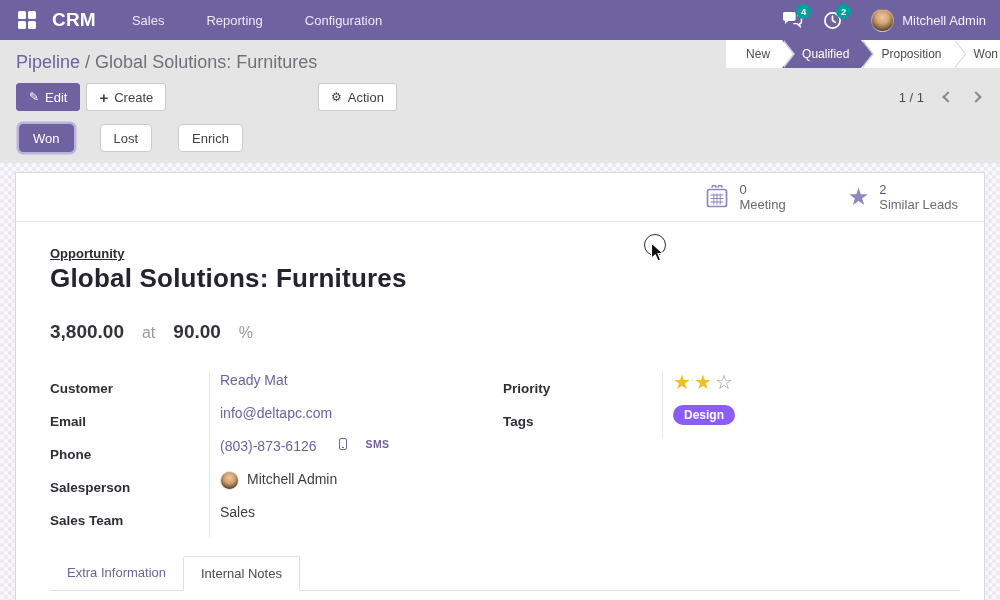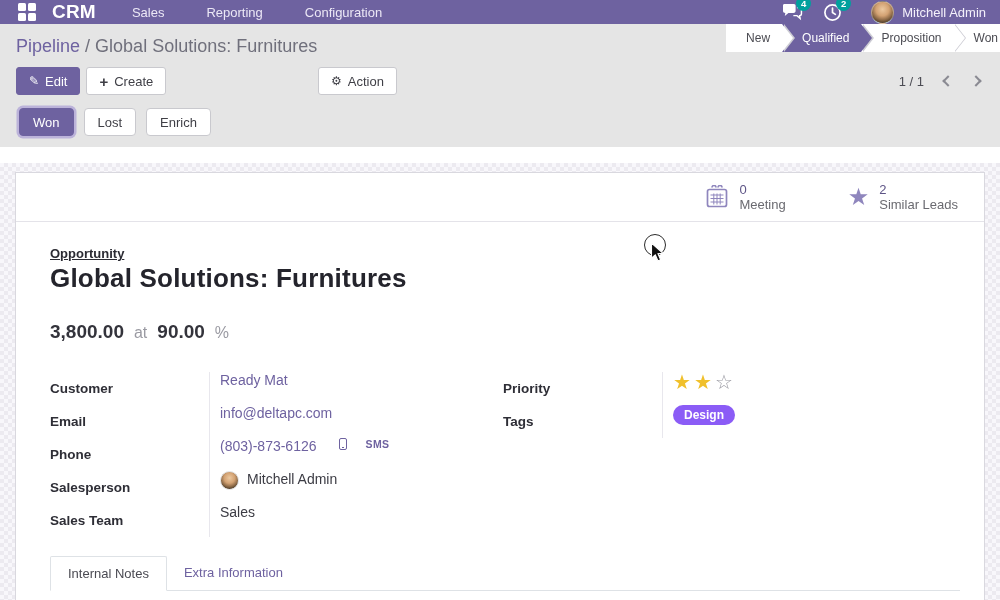--- a/index.html
+++ b/index.html
@@ -1,20 +1,20 @@
 <!DOCTYPE html>
 <html><head>
 <meta charset="utf-8">
 <style>
   * { margin:0; padding:0; box-sizing:border-box; }
   html,body { width:1000px; height:600px; overflow:hidden; font-family:"Liberation Sans", sans-serif; background:#fff; }
   .app { position:relative; width:1000px; height:600px; }
 
   
-  .navbar { height:24px; background:#6e62a0; display:flex; align-items:center; padding:0 14px; color:#fff; }
+  .navbar { height:40px; background:#6e62a0; display:flex; align-items:center; padding:0 14px; color:#fff; }
   .apps-btn { width:26px; height:26px; display:flex; align-items:center; justify-content:center; cursor:pointer; margin-right:12px; }
   .apps-grid { display:grid; grid-template-columns:8px 8px; grid-template-rows:8px 8px; gap:2px; }
   .apps-grid span { background:#fff; border-radius:1.5px; }
   .brand { font-size:19px; font-weight:bold; margin-right:36px; letter-spacing:.2px; }
   .nav-menus { display:flex; gap:42px; font-size:13px; color:#ece8f6; }
   .nav-menus .menu-item { cursor:pointer; padding:11px 0; }
   .nav-right { margin-left:auto; display:flex; align-items:center; gap:10px; }
   .icon-btn { position:relative; width:30px; height:28px; display:flex; align-items:center; justify-content:center; cursor:pointer; }
   .badge { position:absolute; top:-2px; right:-4px; min-width:15px; height:15px; border-radius:8px; background:#00a09d; color:#fff; font-size:9.5px; font-weight:bold; display:flex; align-items:center; justify-content:center; padding:0 3px; }
   .user-block { display:flex; align-items:center; gap:8px; cursor:pointer; margin-left:14px; }
@@ -29,21 +29,21 @@
   .btn { height:28px; display:inline-flex; align-items:center; gap:6px; font-size:13px; padding:0 12px; border-radius:3px; border:1px solid #c9c9ce; background:#fff; color:#3f3f46; cursor:pointer; }
   .btn.primary { background:#6e62a0; border-color:#6e62a0; color:#fff; }
   .btn .glyph { font-size:12px; }
   .action-btn { position:absolute; left:302px; }
   .pager { position:absolute; right:4px; display:flex; align-items:center; gap:20px; }
   .pager-value { font-size:13px; color:#4c4c54; }
   .chev { width:8px; height:8px; border-top:2px solid #8a8a92; border-right:2px solid #8a8a92; display:inline-block; cursor:pointer; }
   .chev.left { transform:rotate(-135deg); }
   .chev.right { transform:rotate(45deg); }
   .status-row { margin-top:13px; height:28px; display:flex; align-items:center; gap:10px; }
-  .sbtn { height:28px; padding:0 13px; font-size:13px; border-radius:4px; border:1px solid #c9c9ce; background:#fff; color:#3f3f46; cursor:pointer; }
+  .sbtn { height:28px; padding:0 13px; font-size:13px; border-radius:4px; border:1px solid #c9c9ce; background:#fff; color:#3f3f46; cursor:pointer;margin-left:16px; }
   .sbtn.active { background:#6e62a0; border-color:#6e62a0; color:#fff; box-shadow:0 0 0 2.5px #bcb3da; margin-left:3px; }
   .stagebar { position:absolute; right:-16px; top:0; display:flex; height:28px; overflow:hidden; align-items:stretch; }
   .stage { position:relative; background:#fff; color:#4b4b52; font-size:12px; line-height:14px; padding:7px 12px 7px 20px; cursor:pointer; white-space:nowrap; }
   .stage::before, .stage::after { content:""; position:absolute; top:0; left:100%; width:0; height:0; border-top:14px solid transparent; border-bottom:14px solid transparent; }
   .stage::after { border-left:11px solid #fff; z-index:2; }
   .stage::before { border-left:11px solid #cdccd4; margin-left:1.5px; z-index:1; }
   .stage.active { background:#6e62a0; color:#fff; font-weight:normal; }
   .stage.active::after { border-left-color:#6e62a0; }
   .stage.last { padding-right:18px; }
   .stage.last::before, .stage.last::after { display:none; }
@@ -56,21 +56,21 @@
   .stat-btn + .stat-btn { margin-left:30px; }
   .stat-txt { display:flex; flex-direction:column; line-height:15px; font-size:13px; }
   .stat-count { color:#5d5486; }
   .stat-label { color:#6a6a70; }
   .star-glyph { font-size:24px; color:#8f86bd; line-height:22px; }
 
   
   .sheet-body { padding:24px 24px 0 34px; }
   .opp-type { font-size:13px; font-weight:bold; color:#2b2b33;text-decoration:underline; }
   .opp-title { font-size:26px; font-weight:bold; color:#24242c; margin-top:2px; letter-spacing:.2px; }
-  .amount-row { margin-top:27px; display:flex; align-items:baseline; gap:10px; }
+  .amount-row { margin-top:27px; display:flex; align-items:baseline; gap:18px; }
   .amount { font-size:19px; font-weight:bold; color:#33333b; }
   .at-label, .pct-sign { font-size:16px; color:#9a9aa2; }
   .probability { font-size:19px; font-weight:bold; color:#33333b; }
 
   .field-cols { margin-top:29px; display:grid; grid-template-columns:453px 1fr; }
   .fgroup { display:flex; flex-direction:column; }
   .frow { display:grid; grid-template-columns:159px 1fr; min-height:33px; align-items:center; }
   .flabel { font-size:13.5px; font-weight:bold; color:#2e2e36; }
   .fvalue { font-size:14px; color:#3c3c44; border-left:1px solid #e8e7ed; align-self:stretch; display:flex; align-items:flex-start; padding-left:10px; gap:8px; }
   .fvalue a, .link { color:#6e62a0; text-decoration:none; cursor:pointer; }
@@ -263,22 +263,22 @@
           <div class="frow">
             <span class="flabel">Tags</span>
             <span class="fvalue">
                 <span class="tag-pill">Design</span>
               </span>
           </div>
         </div>
       </div>
 
       <div class="tabs" id="tabs">
+          <div class="tab">Extra Information</div>
           <div class="tab active">Internal Notes</div>
-          <div class="tab">Extra Information</div>
         </div>
     </div>
   </div>
 
   <div class="click-circle"></div>
   <svg class="cursor-arrow" width="16" height="21" viewBox="0 0 16 21">
     <path d="M1.5 1 L1.5 16.2 L5.3 12.8 L8 18.9 L10.6 17.7 L8 11.8 L13 11.3 Z" fill="#111111" stroke="#ffffff" stroke-width="1.1"></path>
   </svg>
 
 </div>

